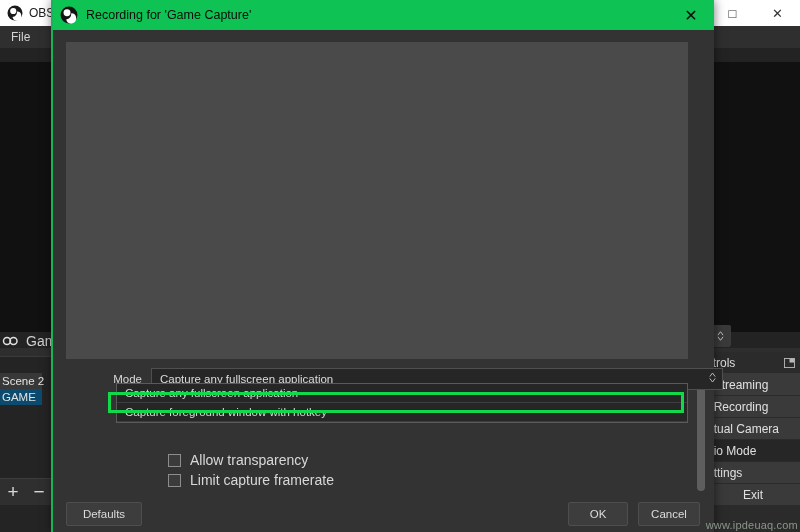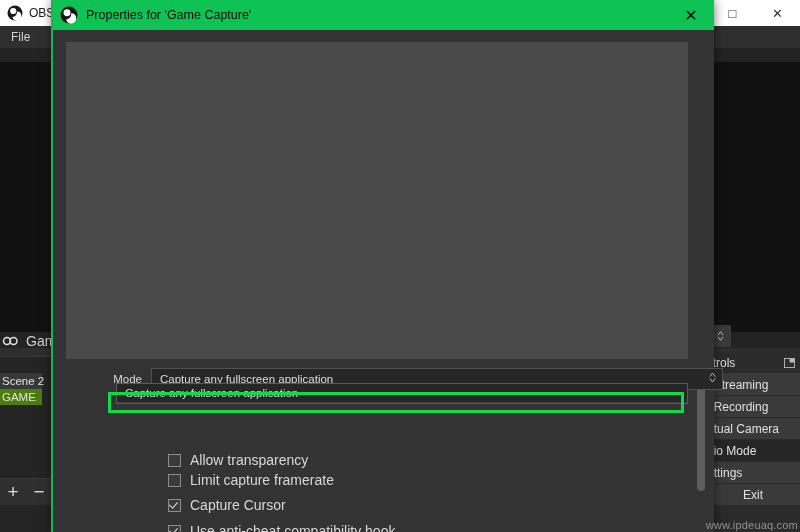--- a/index.html
+++ b/index.html
@@ -116,21 +116,21 @@
   }
   .scene-item {
     height: 16px;
     line-height: 16px;
     font-size: 11.5px;
     color: #e2e2e2;
     padding-left: 2px;
     white-space: nowrap;
     background: #383838;
   }
-  .scene-item.alt { background: #4d7c0f; }
+  .scene-item.alt { background: #0c4a6e; }
   .scene-toolbar {
     position: absolute;
     left: 0; bottom: 28px;
     width: 52px; height: 26px;
     background: #2f2f2f;
     border-top: 1px solid #3c3c3c;
     display: flex;
     align-items: center;
     color: #d8d8d8;
     font-size: 19px;
@@ -479,21 +479,21 @@
   </div>
 
   <div class="dialog">
 
     <div class="dlg-titlebar">
       <svg class="dlg-logo" viewBox="0 0 32 32">
         <circle cx="16" cy="16" r="15" fill="#141414"></circle>
         <circle cx="12.5" cy="12" r="6.2" fill="#ffffff"></circle>
         <path d="M20 13 a9 9 0 1 1 -9 11 a11 11 0 0 0 9 -11 z" fill="#ffffff"></path>
       </svg>
-      <span class="dlg-title">Properties for 'Game Capture'</span>
+      <span class="dlg-title">Recording for 'Game Capture'</span>
       <div class="dlg-close">✕</div>
     </div>
 
     <div class="dlg-body">
 
       <div class="preview-box"></div>
 
       <div class="dlg-scrollbar">
         <div class="dlg-scroll-thumb"></div>
       </div>
@@ -528,23 +528,29 @@
           <span class="chk-label">Capture Cursor</span>
         </div>
 
         <div class="chk-row" style="top:167px;">
           <span class="chk checked"></span>
           <span class="chk-label">Use anti-cheat compatibility hook</span>
         </div>
       </div>
     </div>
 
+    <div class="dlg-footer">
+      <div class="btn btn-defaults">Defaults</div>
+      <div class="btn btn-ok">OK</div>
+      <div class="btn btn-cancel">Cancel</div>
+    </div>
   </div>
 
   <div class="dd-popup">
     <div class="dd-item">Capture any fullscreen application</div>
+    <div class="dd-item">Capture foreground window with hotkey</div>
   </div>
 
   <div class="annot-rect"></div>
   <div class="annot-line"></div>
 
   <div class="watermark">www.ipdeuaq.com</div>
 </div>
 
 </body></html>

